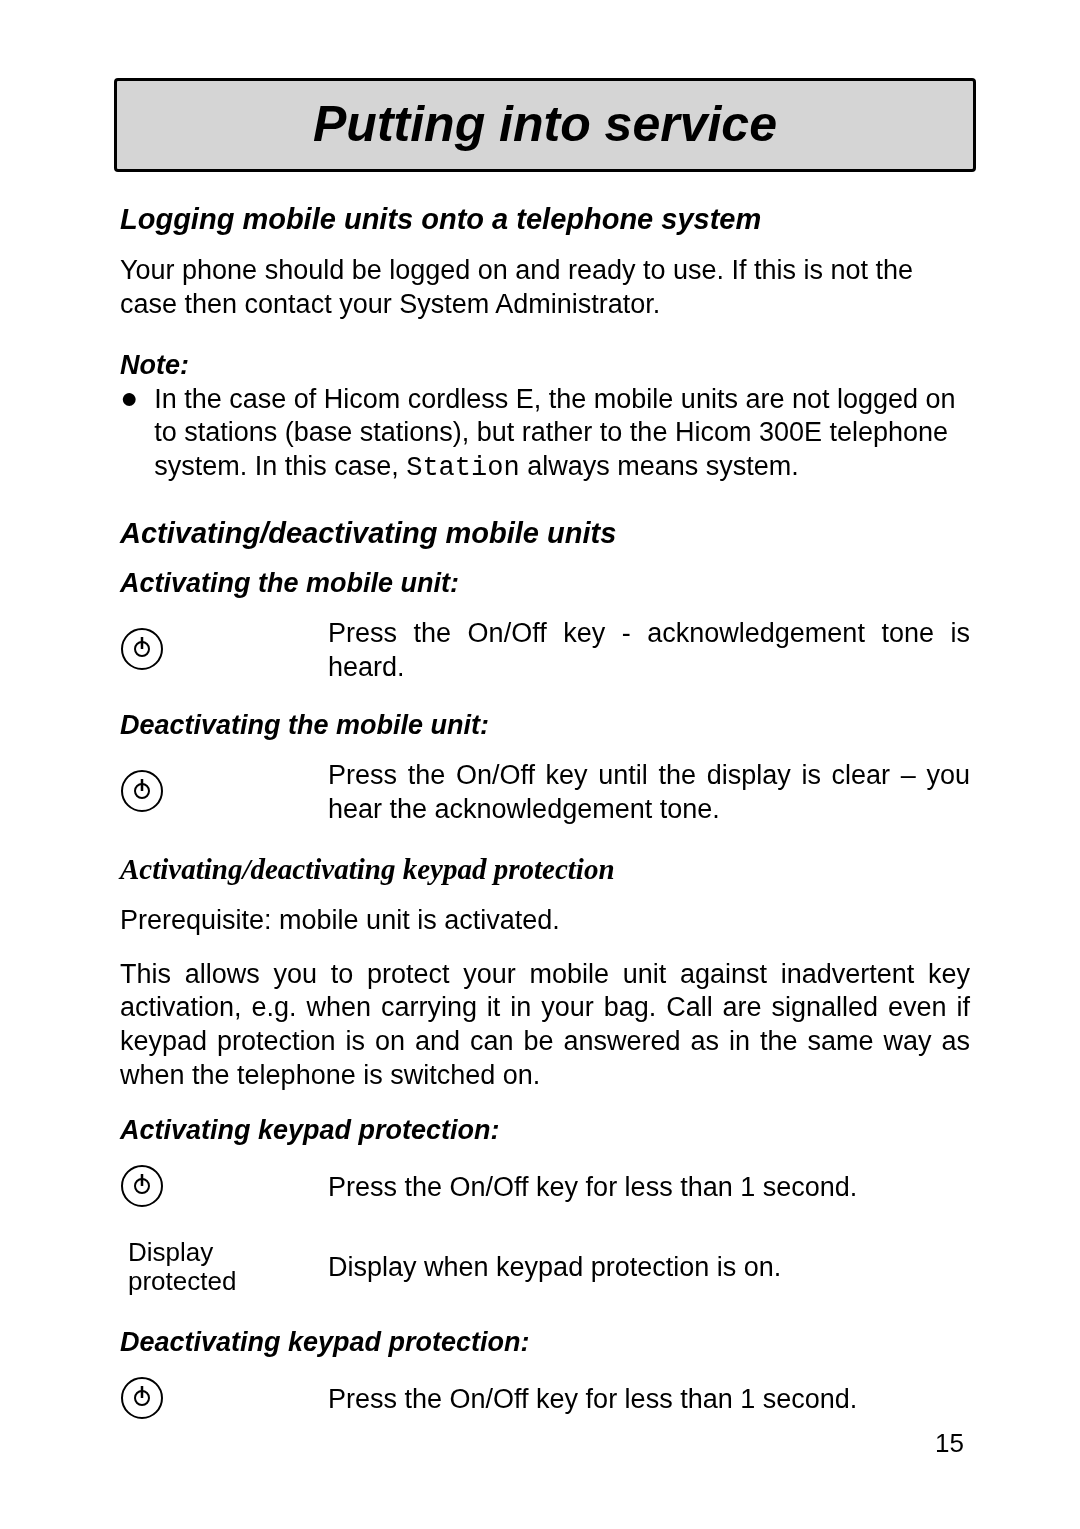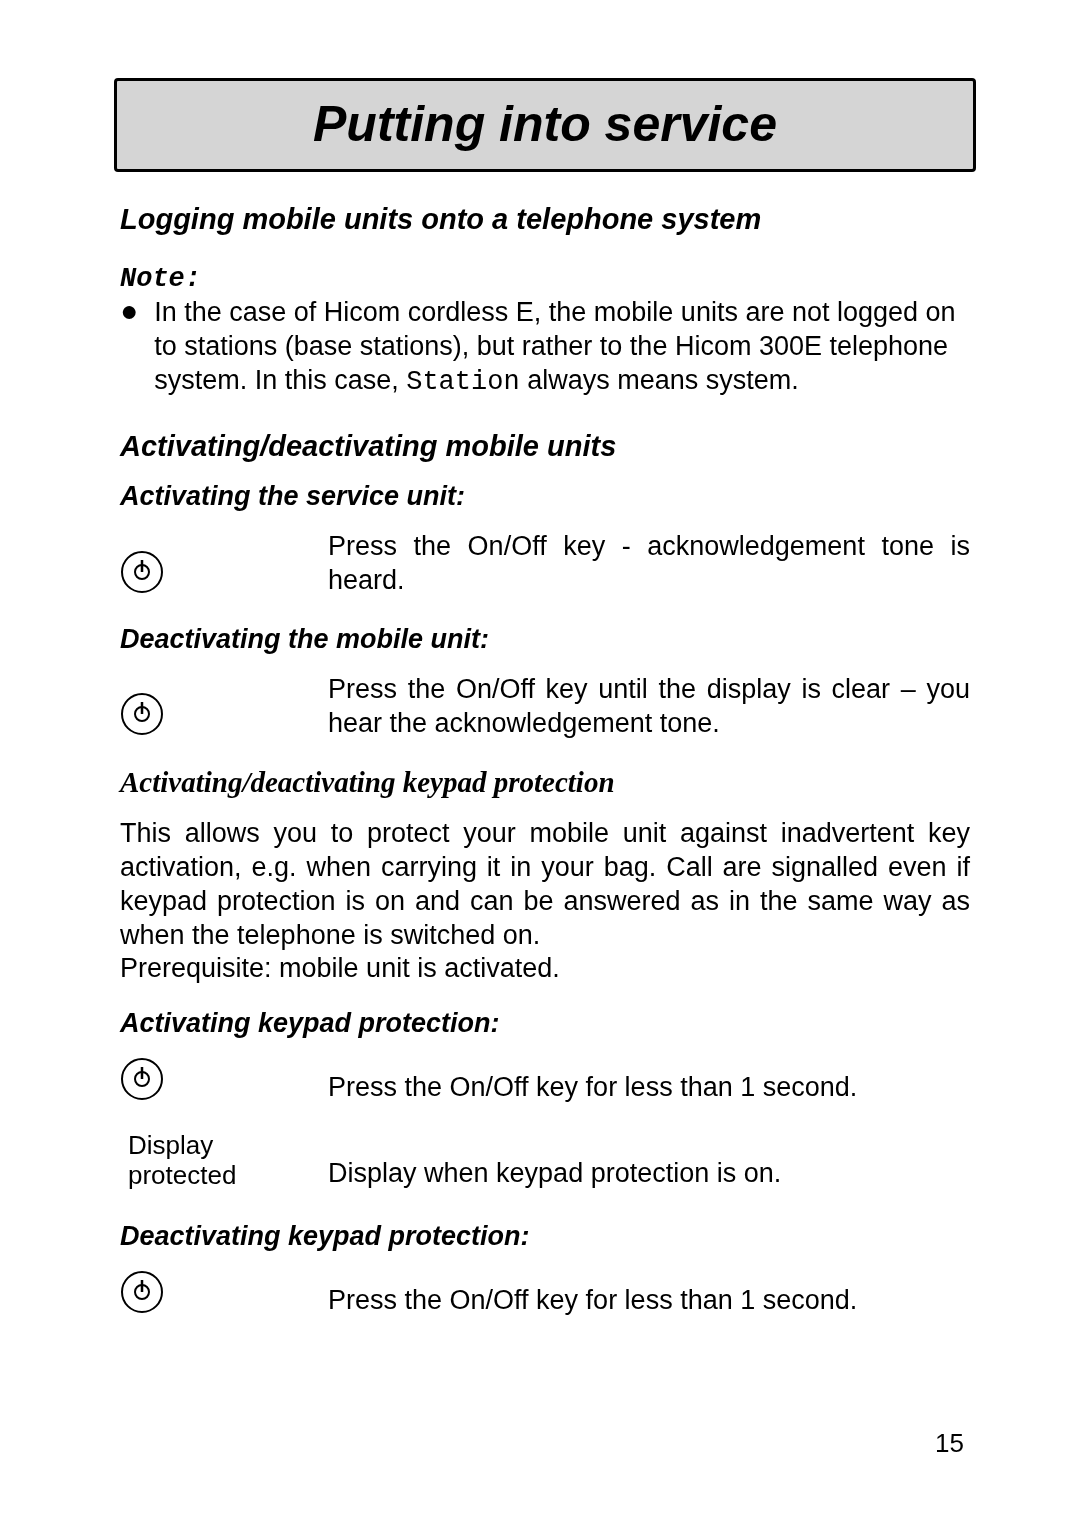--- a/index.html
+++ b/index.html
@@ -43,21 +43,20 @@
   .body-para {
     font-size: 27px;
     line-height: 1.25;
     margin-bottom: 20px;
   }
   .note-label {
     font-size: 27px;
     font-weight: bold;
     font-style: italic;
     margin-top: 28px;
-    font-family: Liberation Mono, monospace;
   }
   .bullet-row {
     display: flex;
     margin-top: 2px;
     margin-bottom: 22px;
   }
   .bullet-dot {
     font-size: 30px;
     line-height: 1.0;
     padding-right: 16px;
@@ -75,21 +74,21 @@
   }
   .sub-heading {
     font-size: 27px;
     font-weight: bold;
     font-style: italic;
     margin-top: 10px;
     margin-bottom: 18px;
   }
   .step-row {
     display: flex;
-    align-items: flex-end;
+    align-items: center;
     margin-bottom: 26px;
   }
   .icon-col {
     width: 208px;
     flex-shrink: 0;
     padding-top: 0;
   }
   .step-text {
     font-size: 27px;
     line-height: 1.25;
@@ -123,33 +122,34 @@
 <body>
 
 <div class="page">
 
   <div class="title-banner">
     <span class="title-text">Putting into service</span>
   </div>
 
   <div class="section-heading">Logging mobile units onto a telephone system</div>
 
+  <div class="body-para">Your phone should be logged on and ready to use. If this is not the case then contact your System Administrator.</div>
 
   <div class="note-label">Note:</div>
 
   <div class="bullet-row">
     <div class="bullet-dot">●</div>
     <div class="bullet-text">
       <span>In the case of Hicom cordless E, the mobile units are not logged on to stations (base stations), but rather to the Hicom 300E telephone system. In this case, </span><span class="mono">Station</span><span> always means system.</span>
     </div>
   </div>
 
   <div class="section-heading">Activating/deactivating mobile units</div>
 
-  <div class="sub-heading">Activating the service unit:</div>
+  <div class="sub-heading">Activating the mobile unit:</div>
 
   <div class="step-row">
     <div class="icon-col">
       <span class="icon-circle">
         <svg viewBox="0 0 44 44" width="44" height="44">
           <circle cx="22" cy="22" r="20" fill="none" stroke="#000" stroke-width="2"></circle>
           <circle cx="22" cy="22" r="7" fill="none" stroke="#000" stroke-width="2"></circle>
           <line x1="22" y1="10" x2="22" y2="22" stroke="#000" stroke-width="2.5"></line>
         </svg>
       </span>
@@ -167,22 +167,22 @@
           <circle cx="22" cy="22" r="7" fill="none" stroke="#000" stroke-width="2"></circle>
           <line x1="22" y1="10" x2="22" y2="22" stroke="#000" stroke-width="2.5"></line>
         </svg>
       </span>
     </div>
     <div class="step-text justify">Press the On/Off key until the display is clear – you hear the acknowledgement tone.</div>
   </div>
 
   <div class="section-heading" style="margin-top:10px;font-family:Liberation Serif, serif;">Activating/deactivating keypad protection</div>
 
+  <div class="body-para">Prerequisite: mobile unit is activated.</div>
   <div class="body-para justify" style="margin-bottom:0;">This allows you to protect your mobile unit against inadvertent key activation, e.g. when carrying it in your bag. Call are signalled even if keypad protection is on and can be answered as in the same way as when the telephone is switched on.</div>
-  <div class="body-para">Prerequisite: mobile unit is activated.</div>
 
   <div class="sub-heading" style="margin-top:22px;">Activating keypad protection:</div>
 
   <div class="step-row">
     <div class="icon-col">
       <span class="icon-circle">
         <svg viewBox="0 0 44 44" width="44" height="44">
           <circle cx="22" cy="22" r="20" fill="none" stroke="#000" stroke-width="2"></circle>
           <circle cx="22" cy="22" r="7" fill="none" stroke="#000" stroke-width="2"></circle>
           <line x1="22" y1="10" x2="22" y2="22" stroke="#000" stroke-width="2.5"></line>

